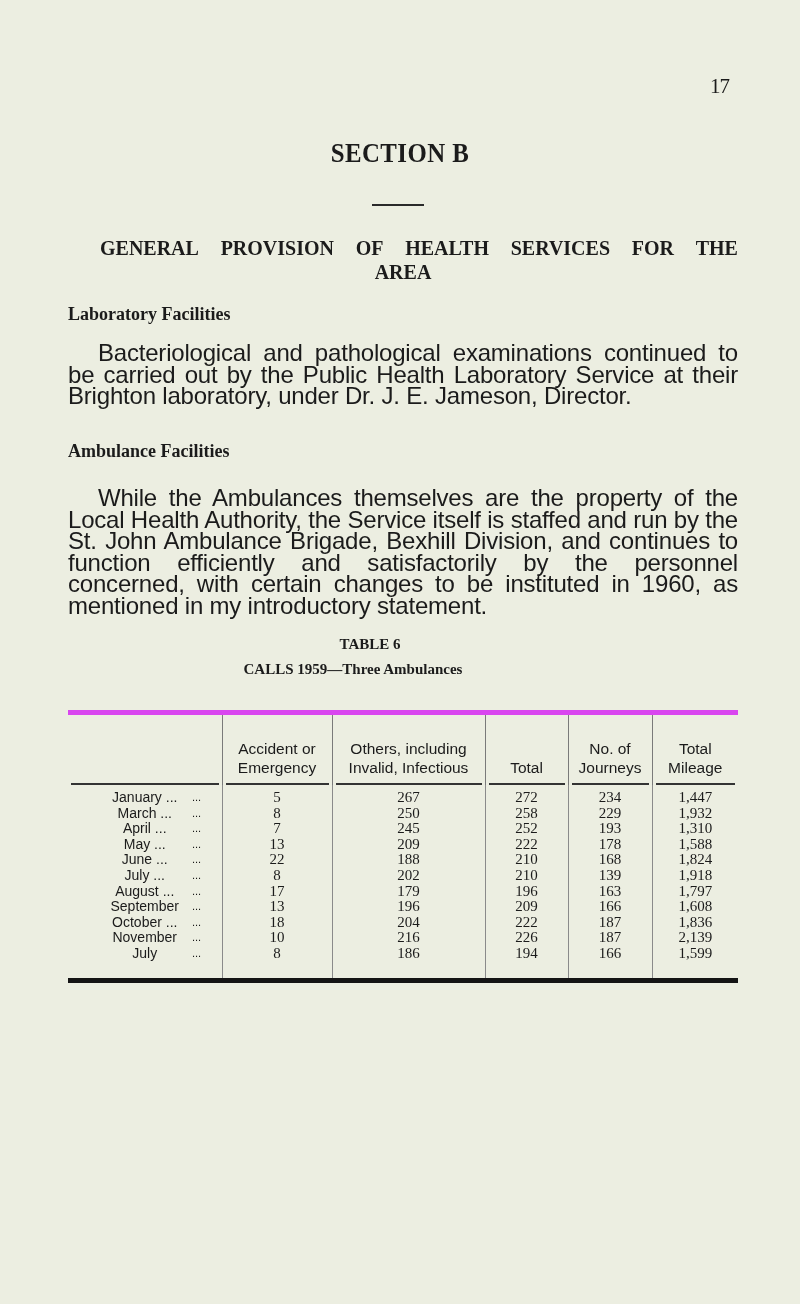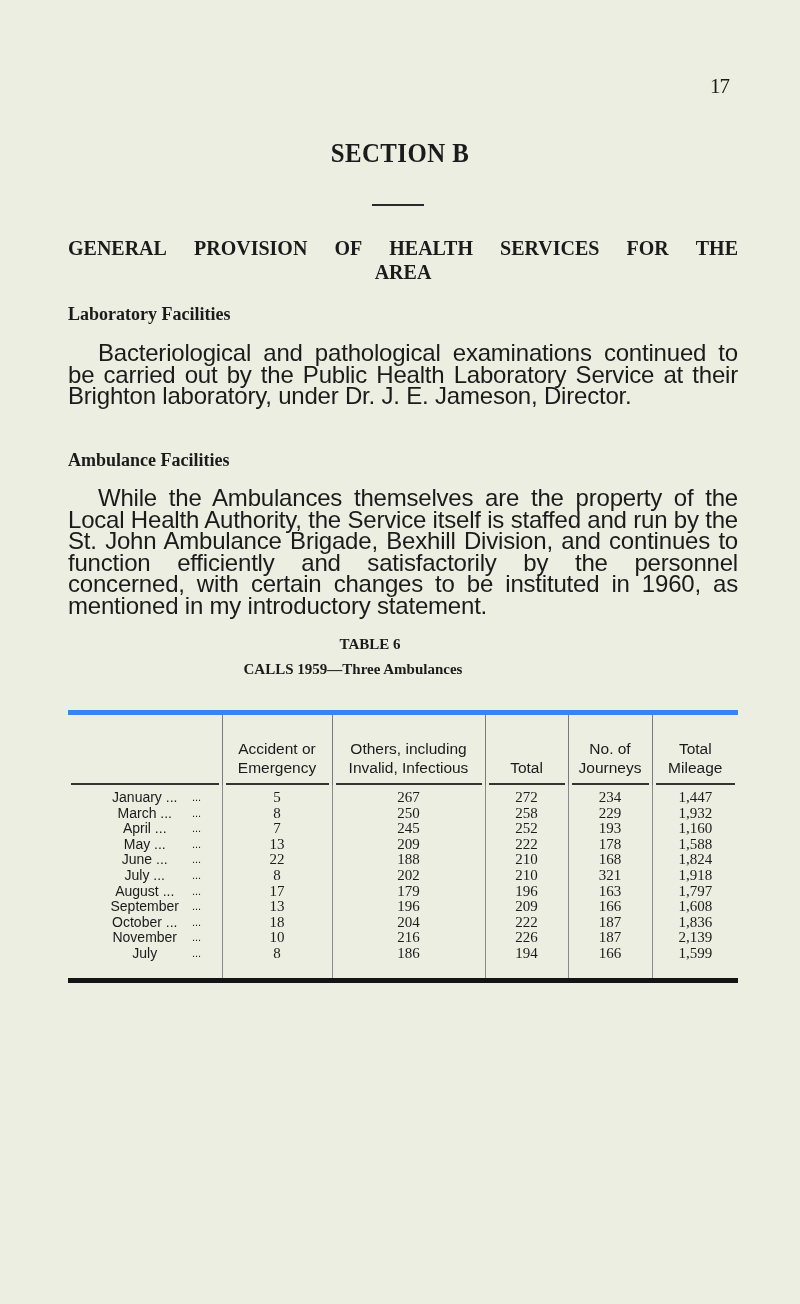--- a/index.html
+++ b/index.html
@@ -54,20 +54,21 @@
       width: 670px;
       font-size: 20px;
       font-weight: bold;
       line-height: 24px;
       text-align: justify;
       text-align-last: center;
     }
     .main-heading .line1 {
       display: flex;
       justify-content: space-between;
+      margin-left: 32px;
     }
     .main-heading .line2 {
       text-align: right;
     }
     .subheading {
       position: absolute;
       left: 68px;
       font-size: 18px;
       font-weight: bold;
     }
@@ -103,21 +104,21 @@
       text-align: center;
       font-size: 15px;
       font-weight: bold;
     }
     .data-table {
       position: absolute;
       top: 710px;
       left: 68px;
       width: 670px;
       border-collapse: collapse;
-      border-top: 5px solid #3b82f6;
+      border-top: 5px solid #d946ef;
       border-bottom: 5px solid #141414;
       font-size: 14.5px;
       font-family: "Liberation Sans", "DejaVu Sans", sans-serif;
     }
     .data-table th {
       font-weight: normal;
       font-size: 15.5px;
       line-height: 19px;
       padding: 24px 2px 8px 2px;
       vertical-align: bottom;
@@ -188,21 +189,21 @@
       <span>SERVICES</span>
       <span>FOR</span>
       <span>THE</span>
     </div>
     <div class="line2">AREA</div>
   </div>
 
   <div class="subheading" style="top:304px;">Laboratory Facilities</div>
   <div class="para" style="top:342px;"><span class="indent"></span><span>Bacteriological and pathological examinations continued to be carried out by the Public Health Laboratory Service at their Brighton laboratory, under Dr. J. E. Jameson, Director.</span></div>
 
-  <div class="subheading" style="top:450px;text-align:right;">Ambulance Facilities</div>
+  <div class="subheading" style="top:441px;text-align:right;">Ambulance Facilities</div>
   <div class="para" style="top:487px;"><span class="indent"></span><span>While the Ambulances themselves are the property of the Local Health Authority, the Service itself is staffed and run by the St. John Ambulance Brigade, Bexhill Division, and continues to function efficiently and satisfactorily by the personnel concerned, with certain changes to be instituted in 1960, as mentioned in my introductory statement.</span></div>
 
   <div class="table-title">TABLE 6</div>
   <div class="table-subtitle">CALLS 1959—Three Ambulances</div>
 
   <table class="data-table">
     <colgroup>
       <col class="col-month">
       <col class="col-acc">
       <col class="col-oth">
@@ -255,21 +256,21 @@
         <td>258</td>
         <td>229</td>
         <td>1,932</td>
       </tr>
       <tr>
         <td class="month"><span>April ...</span><span class="dots">...</span></td>
         <td>7</td>
         <td>245</td>
         <td>252</td>
         <td>193</td>
-        <td>1,160</td>
+        <td>1,310</td>
       </tr>
       <tr>
         <td class="month"><span>May ...</span><span class="dots">...</span></td>
         <td>13</td>
         <td>209</td>
         <td>222</td>
         <td>178</td>
         <td>1,588</td>
       </tr>
       <tr>
@@ -278,21 +279,21 @@
         <td>188</td>
         <td>210</td>
         <td>168</td>
         <td>1,824</td>
       </tr>
       <tr>
         <td class="month"><span>July ...</span><span class="dots">...</span></td>
         <td>8</td>
         <td>202</td>
         <td>210</td>
-        <td>321</td>
+        <td>139</td>
         <td>1,918</td>
       </tr>
       <tr>
         <td class="month"><span>August ...</span><span class="dots">...</span></td>
         <td>17</td>
         <td>179</td>
         <td>196</td>
         <td>163</td>
         <td>1,797</td>
       </tr>

